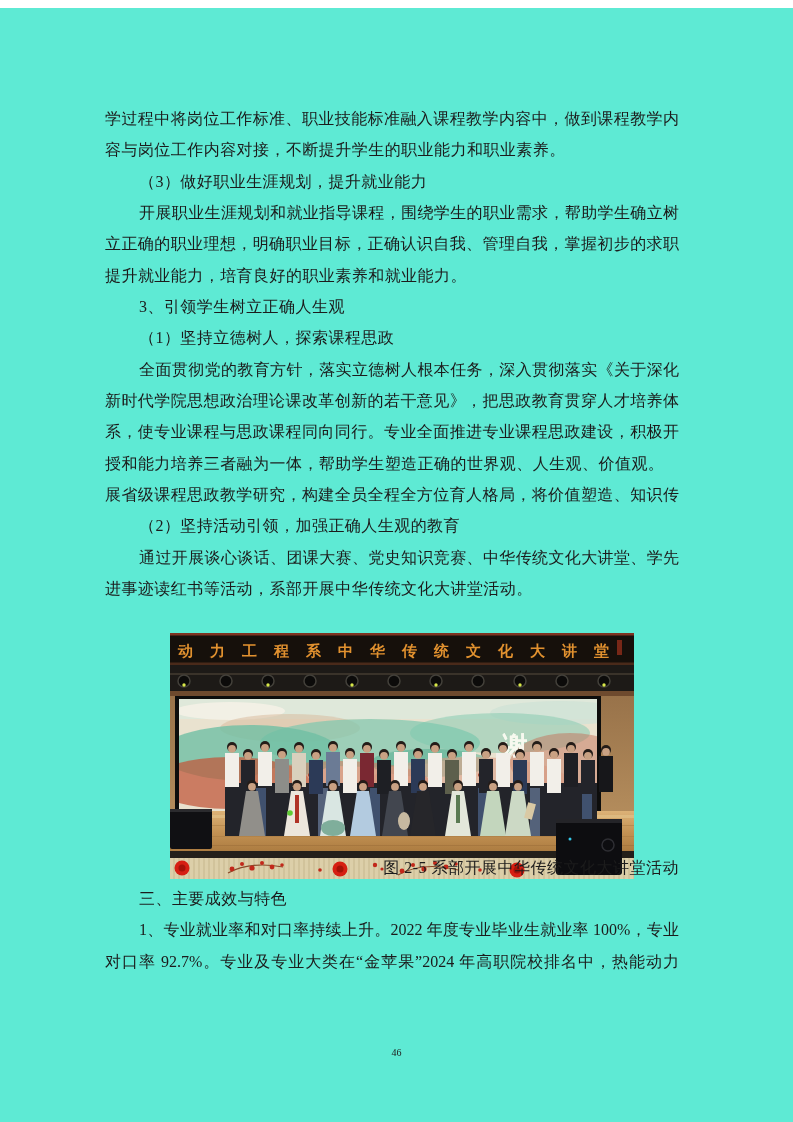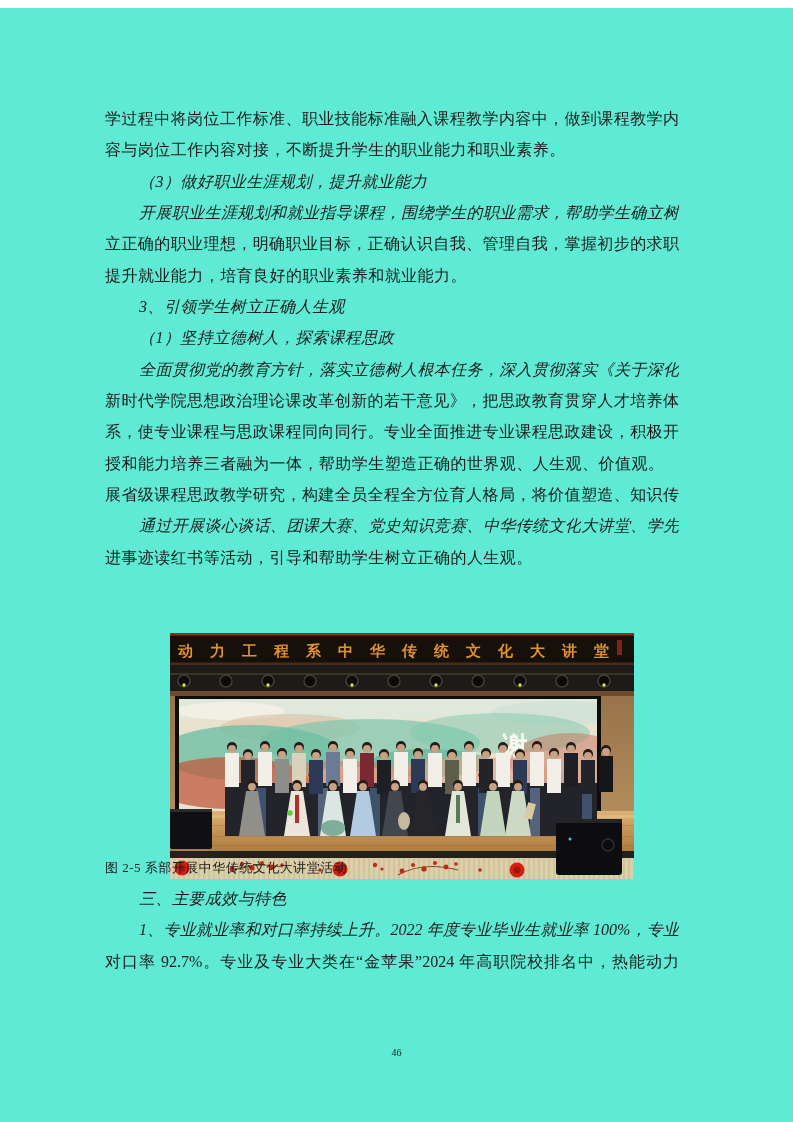--- a/index.html
+++ b/index.html
@@ -8,28 +8,28 @@
     font-family:"Liberation Serif","DejaVu Serif",serif;color:#1c1c1c;
     overflow:hidden;margin:8px auto;
   }
   .textblock{position:absolute;left:105px;width:574px;}
   #block-top{top:95px;}
   #block-tail{top:875px;}
   .line{
     height:31.35px;line-height:31.35px;font-size:16px;
     letter-spacing:0.45px;white-space:pre;overflow:hidden;
   }
-  .line.indent{padding-left:34px;font-style:italic;}
+  .line.indent{padding-left:34px;}
   .line.justify{
     white-space:normal;letter-spacing:normal;
     text-align:justify;text-align-last:justify;text-justify:inter-character;
   }
   .caption{
     position:absolute;left:105px;width:574px;top:844px;height:31px;
-    line-height:31px;text-align:left;font-size:13px;letter-spacing:0.5px;
+    line-height:31px;text-align:right;font-size:16px;letter-spacing:0.5px;
   }
   .pageno{
     position:absolute;left:0;width:793px;top:1039px;height:16px;
     text-align:center;font-size:10px;color:#222;
   }
   .photo{position:absolute;left:170px;top:625px;width:464px;height:246px;}
   .photo svg{display:block;}
   .photo text{font-family:"Liberation Serif","DejaVu Serif",serif;}
 </style>
 </head>
@@ -44,22 +44,23 @@
       <div class="line indent justify">开展职业生涯规划和就业指导课程，围绕学生的职业需求，帮助学生确立树</div>
       <div class="line justify">立正确的职业理想，明确职业目标，正确认识自我、管理自我，掌握初步的求职</div>
       <div class="line">提升就业能力，培育良好的职业素养和就业能力。</div>
       <div class="line indent">3、引领学生树立正确人生观</div>
       <div class="line indent">（1）坚持立德树人，探索课程思政</div>
       <div class="line indent justify">全面贯彻党的教育方针，落实立德树人根本任务，深入贯彻落实《关于深化</div>
       <div class="line justify">新时代学院思想政治理论课改革创新的若干意见》，把思政教育贯穿人才培养体</div>
       <div class="line justify">系，使专业课程与思政课程同向同行。专业全面推进专业课程思政建设，积极开</div>
       <div class="line">授和能力培养三者融为一体，帮助学生塑造正确的世界观、人生观、价值观。</div>
       <div class="line justify">展省级课程思政教学研究，构建全员全程全方位育人格局，将价值塑造、知识传</div>
+      <div class="line indent">（2）坚持活动引领，加强正确人生观的教育</div>
       <div class="line indent justify">通过开展谈心谈话、团课大赛、党史知识竞赛、中华传统文化大讲堂、学先</div>
-      <div class="line">进事迹读红书等活动，引导和帮助学生树立正确的人生观。</div>
+      <div class="line">进事迹读红书等活动，系部开展中华传统文化大讲堂活动。</div>
     </div>
 
   <div class="photo">
     <svg width="464" height="246" viewBox="0 0 464 246">
       <defs>
         <linearGradient id="wallG" x1="0" y1="0" x2="0" y2="1">
           <stop offset="0" stop-color="#8a6540"></stop>
             <stop offset="1" stop-color="#c29a66"></stop>
         </linearGradient>
         <linearGradient id="floorG" x1="0" y1="0" x2="0" y2="1">

